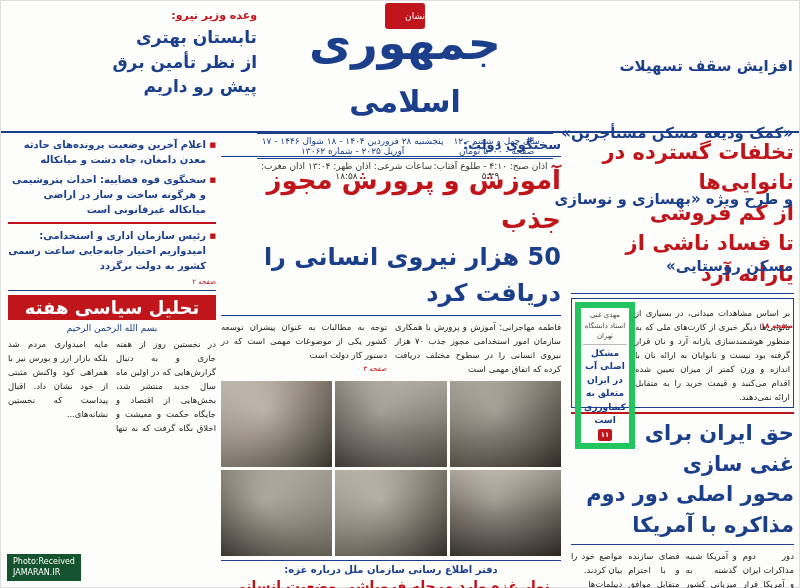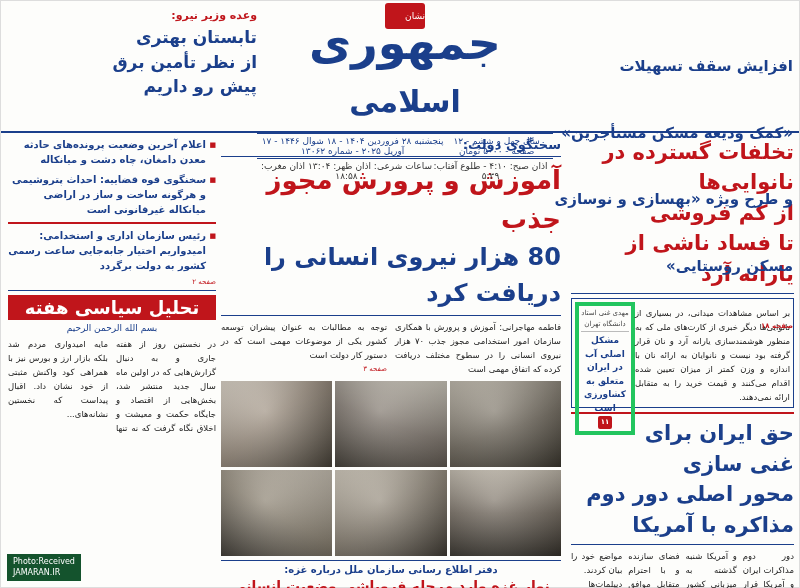--- a/index.html
+++ b/index.html
@@ -144,21 +144,21 @@
   .cols2{column-count:2;column-gap:8px;}
   .cols4{column-count:4;column-gap:6px;}
   .boxed{
     border:1px solid #1b3f8b;
     padding:3px;
     box-sizing:border-box;
   }
   .sidebox{
     width:60px;
     float:left;
-    border:4px solid #22c55e;
+    border:6px solid #22c55e;
     padding:2px;
     box-sizing:border-box;
     font-size:9px;
     color:#1b3f8b;
     font-weight:bold;
     text-align:center;
     line-height:1.5;
     direction:rtl;
   }
   .sidebox .byline{
@@ -362,21 +362,21 @@
         <div>در این پایان این دور اعلام شد طرفین در فضای سازنده و با احترام متقابل موافق دوشنبه‌های سوی خود راجع به موضوعات مرتبط با برنامه هسته‌ای ایران و رفع تحریم‌ها مواضع خود را بیان کردند.</div>
         <div>دیپلمات‌ها گفتند که گفت‌وگوها از طریق وزیر امور خارجه عمان انجام شد.</div>
       </div>
     </div>
 
     <div class="col col-mid">
       <div class="kicker-blue">سخنگوی دولت:</div>
       <div class="hr-blue"></div>
       <div class="mid-head">
         <div>آموزش و پرورش مجوز جذب</div>
-        <div class="l2">80 هزار نیروی انسانی را دریافت کرد</div>
+        <div class="l2">50 هزار نیروی انسانی را دریافت کرد</div>
       </div>
       <div class="hr-blue"></div>
       <div class="body-txt cols2">
         <div>فاطمه مهاجرانی: آموزش و پرورش با همکاری سازمان امور استخدامی مجوز جذب ۷۰ هزار نیروی انسانی را در سطوح مختلف دریافت کرده که اتفاق مهمی است</div>
         <div>توجه به مطالبات به عنوان پیشران توسعه کشور یکی از موضوعات مهمی است که در دستور کار دولت است</div>
         <div class="tiny-num">صفحه ۳</div>
       </div>
 
       <div class="photo-grid">
         <div class="photo p1"></div>

